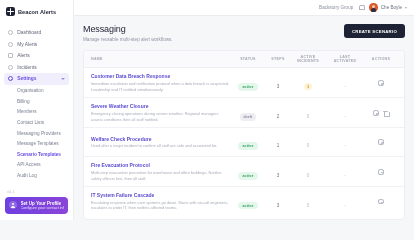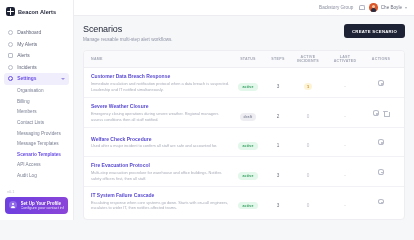--- a/index.html
+++ b/index.html
@@ -283,21 +283,21 @@
       <span class="user-chip">
         <span class="avatar"></span>
         <span class="user-name">Che Boyle</span>
         <span class="caret"></span>
       </span>
     </header>
 
     <div class="page">
       <div class="page-head">
         <div>
-          <div class="page-title">Scenarios</div>
+          <div class="page-title">Messaging</div>
           <div class="page-sub">Manage reusable multi-step alert workflows.</div>
         </div>
         <button class="btn-primary">CREATE SCENARIO</button>
       </div>
 
       <div class="card">
         <div class="thead">
           <div class="th c-name">NAME</div>
           <div class="th c-status">STATUS</div>
           <div class="th c-steps">STEPS</div>

